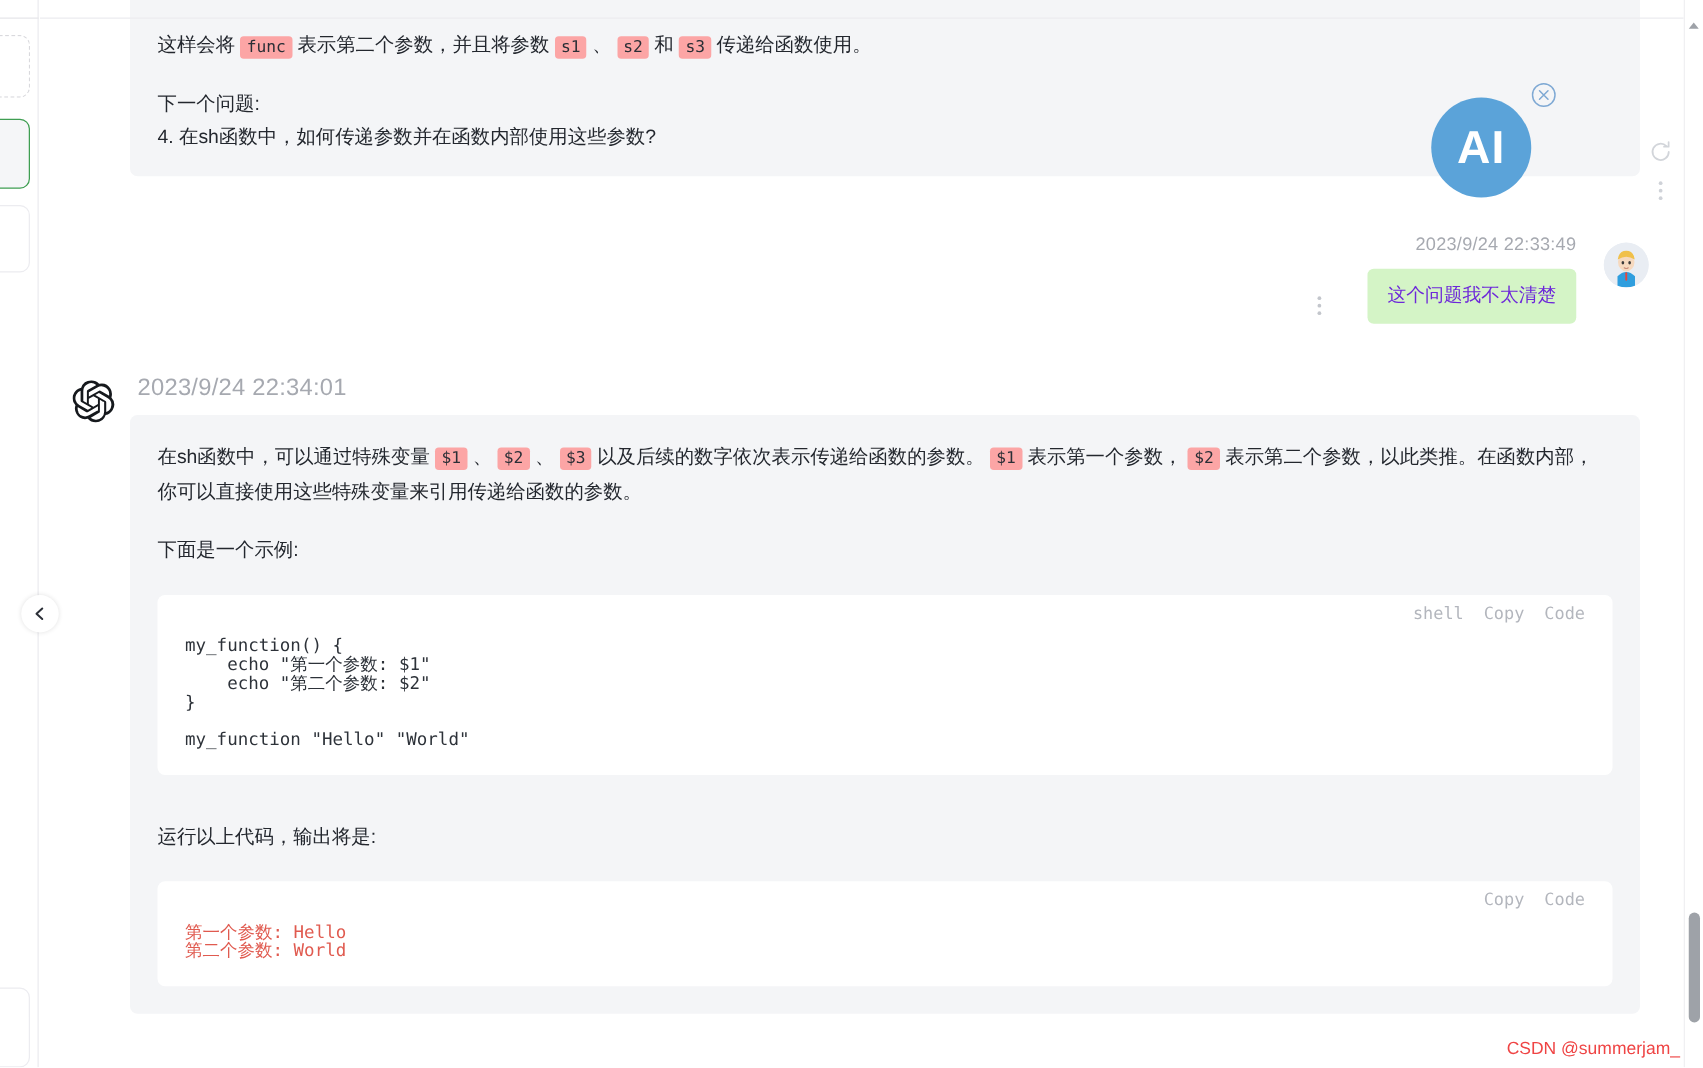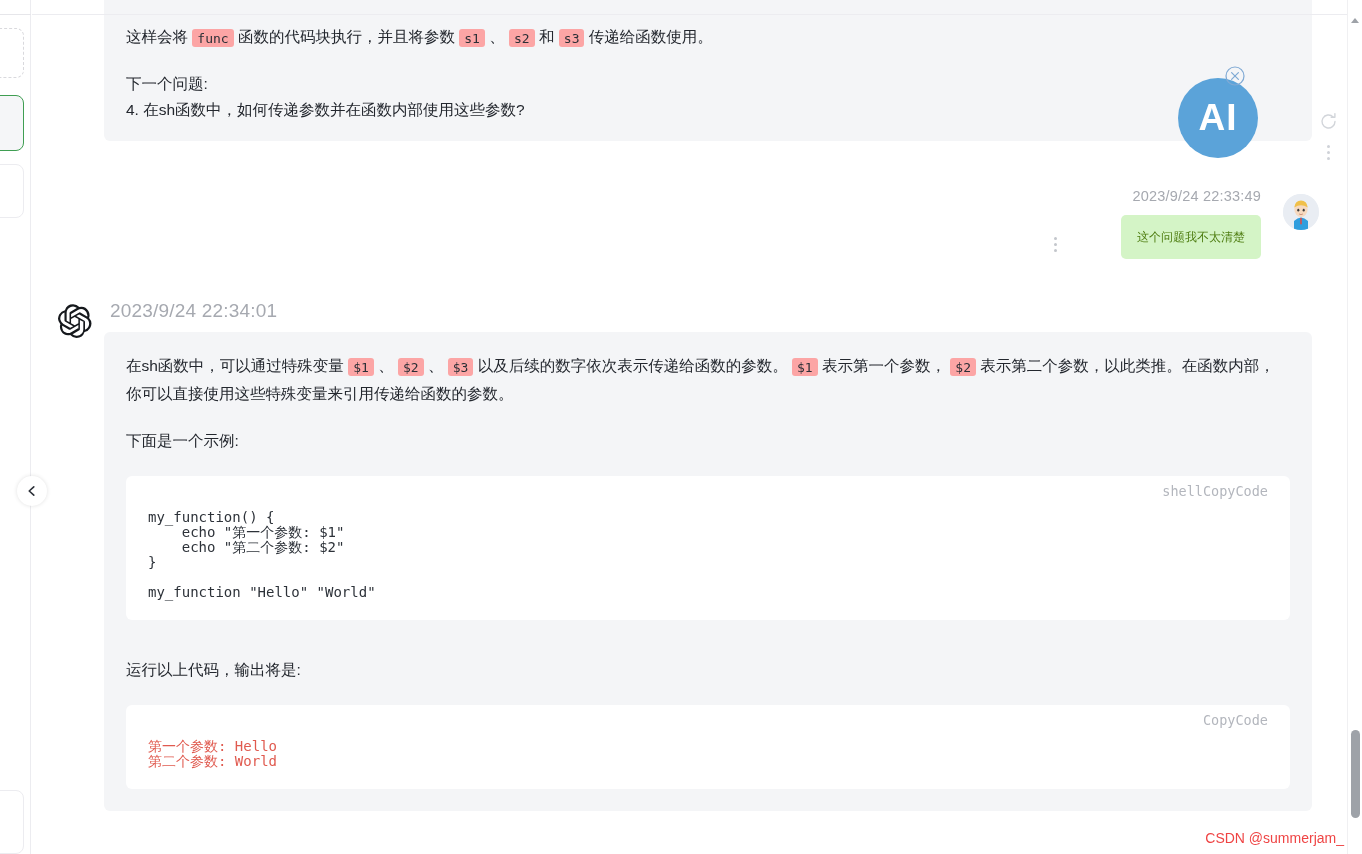--- a/index.html
+++ b/index.html
@@ -116,22 +116,22 @@
     border-radius: 50%;
     background: #e9edf3;
     overflow: hidden;
   }
   .bubble-user {
     position: absolute;
     right: 68px; top: 27px;
     background: #d4f4c6;
     border-radius: 5px;
     padding: 11px 16px;
-    font-size: 12px;
-    color: #4d7c0f;
+    font-size: 15px;
+    color: #6d28d9;
     line-height: 22px;
     white-space: nowrap;
   }
   .dots-vert {
     position: absolute;
     display: flex; flex-direction: column;
     gap: 3px;
     align-items: center;
     cursor: pointer;
   }
@@ -178,21 +178,21 @@
     border-radius: 6px;
     margin-top: 22px;
     overflow: hidden;
     position: relative;
   }
   .code-head {
     height: 30px;
     display: flex;
     align-items: center;
     justify-content: flex-end;
-    gap: 0;
+    gap: 16px;
     padding: 0 22px;
     font-family: "DejaVu Sans Mono", "Liberation Mono", monospace;
     font-size: 13.5px;
     color: #b3b6bd;
   }
   .code-head .lang { color: #b3b6bd; }
   .code-head .act { cursor: pointer; }
   pre.code-body {
     margin: 0;
     padding: 4px 22px 20px 22px;
@@ -217,21 +217,21 @@
     z-index: 30;
   }
   .icon-refresh { width: 19px; height: 19px; cursor: pointer; }
   .side-dots { position: relative; }
   .side-dots i { width: 3px; height: 3px; border-radius: 50%; background: #cfd2d8; display: block; }
   .side-dots { display: flex; flex-direction: column; gap: 3px; align-items: center; cursor: pointer; }
 
   
   .ai-float {
     position: absolute;
-    left: 1178px; top: 78px;
+    left: 1145px; top: 78px;
     width: 80px; height: 80px;
     border-radius: 50%;
     background: #5ba3d9;
     color: #ffffff;
     display: flex; align-items: center; justify-content: center;
     font-size: 37px;
     font-weight: bold;
     letter-spacing: 1px;
     z-index: 35;
     cursor: pointer;
@@ -310,21 +310,21 @@
   </div>
 
   <div class="top-divider"></div>
 
   <div class="conversation">
 
     <div class="msg-block bubble-assistant bubble-top">
 
       <div style="height:84px"></div>
       <p class="para">
-        <span>这样会将 </span><code class="inl">func</code><span> 函数的代码块执行，并且将参数 </span><code class="inl">s1</code><span> 、 </span><code class="inl">s2</code><span> 和 </span><code class="inl">s3</code><span> 传递给函数使用。</span>
+        <span>这样会将 </span><code class="inl">func</code><span> 表示第二个参数，并且将参数 </span><code class="inl">s1</code><span> 、 </span><code class="inl">s2</code><span> 和 </span><code class="inl">s3</code><span> 传递给函数使用。</span>
       </p>
       <p class="para">
         <span>下一个问题:</span><br>
         <span>4. 在sh函数中，如何传递参数并在函数内部使用这些参数?</span>
       </p>
     </div>
 
     <div class="user-row">
       <div class="user-time">2023/9/24 22:33:49</div>
 

